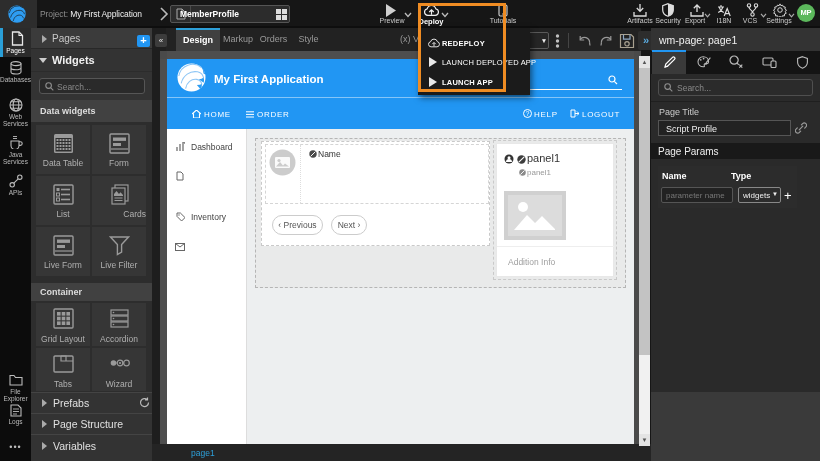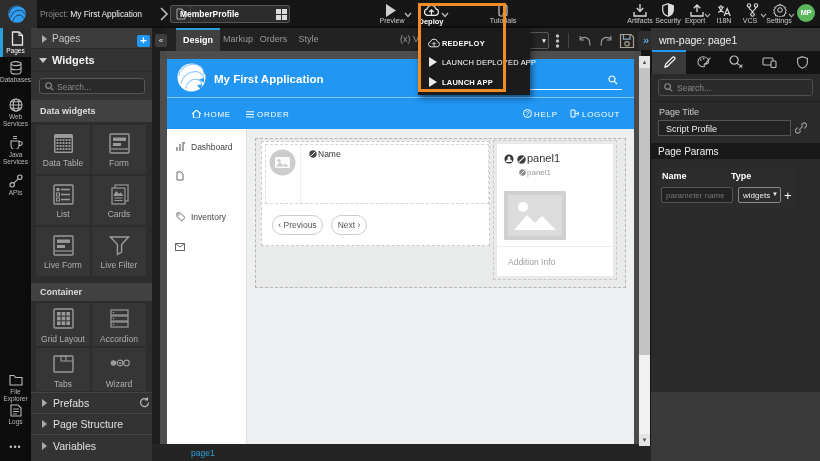--- a/index.html
+++ b/index.html
@@ -229,21 +229,21 @@
       <rect x="3.5" y="14" width="3" height="3" fill="none" stroke="#9a9a9a"></rect>
       <path d="M8 15.5 h9" stroke="#9a9a9a" stroke-width="1.6"></path>
     </svg>
 <div class="a" style="left:36px;top:209px;width:54px;text-align:center;font-size:8.5px;color:#b0b0b0">List</div>
 <svg class="a" style="left:110px;top:184px" width="20" height="21" viewBox="0 0 20 21">
       <rect x="5" y="1" width="13" height="16" fill="#2d2d2d" stroke="#9a9a9a" stroke-width="1.2"></rect>
       <rect x="2" y="4" width="13" height="16" fill="#363636" stroke="#9a9a9a" stroke-width="1.2"></rect>
       <path d="M4 10 l2.5-3 2.5 3 1.5-1.8 2.5 2.8 v1 H4 Z" fill="#9a9a9a"></path>
       <path d="M4.5 14 h8 M4.5 16.5 h8" stroke="#9a9a9a" stroke-width="1"></path>
     </svg>
-<div class="a" style="left:92px;top:209px;width:54px;text-align:center;font-size:8.5px;color:#b0b0b0">Cards</div>
+<div class="a" style="left:92px;top:209px;width:54px;text-align:right;font-size:8.5px;color:#b0b0b0">Cards</div>
 <svg class="a" style="left:53px;top:235px" width="21" height="21" viewBox="0 0 21 21">
       <rect x="1" y="1" width="19" height="19" rx="1" fill="none" stroke="#9a9a9a" stroke-width="1.4"></rect>
       <rect x="4" y="4.5" width="13" height="3.4" fill="#9a9a9a"></rect>
       <rect x="4" y="10" width="8" height="3" fill="#9a9a9a"></rect>
       <path d="M2 16 h17" stroke="#9a9a9a" stroke-width="1.2"></path>
     </svg>
 <div class="a" style="left:36px;top:260px;width:54px;text-align:center;font-size:8.5px;color:#b0b0b0">Live Form</div>
 <svg class="a" style="left:109px;top:235px" width="21" height="21" viewBox="0 0 21 21">
       <path d="M1.5 2 H19.5 L12.6 9.5 V17 l-4.2 2.5 V9.5 Z" fill="none" stroke="#9a9a9a" stroke-width="1.4"></path>
     </svg>

